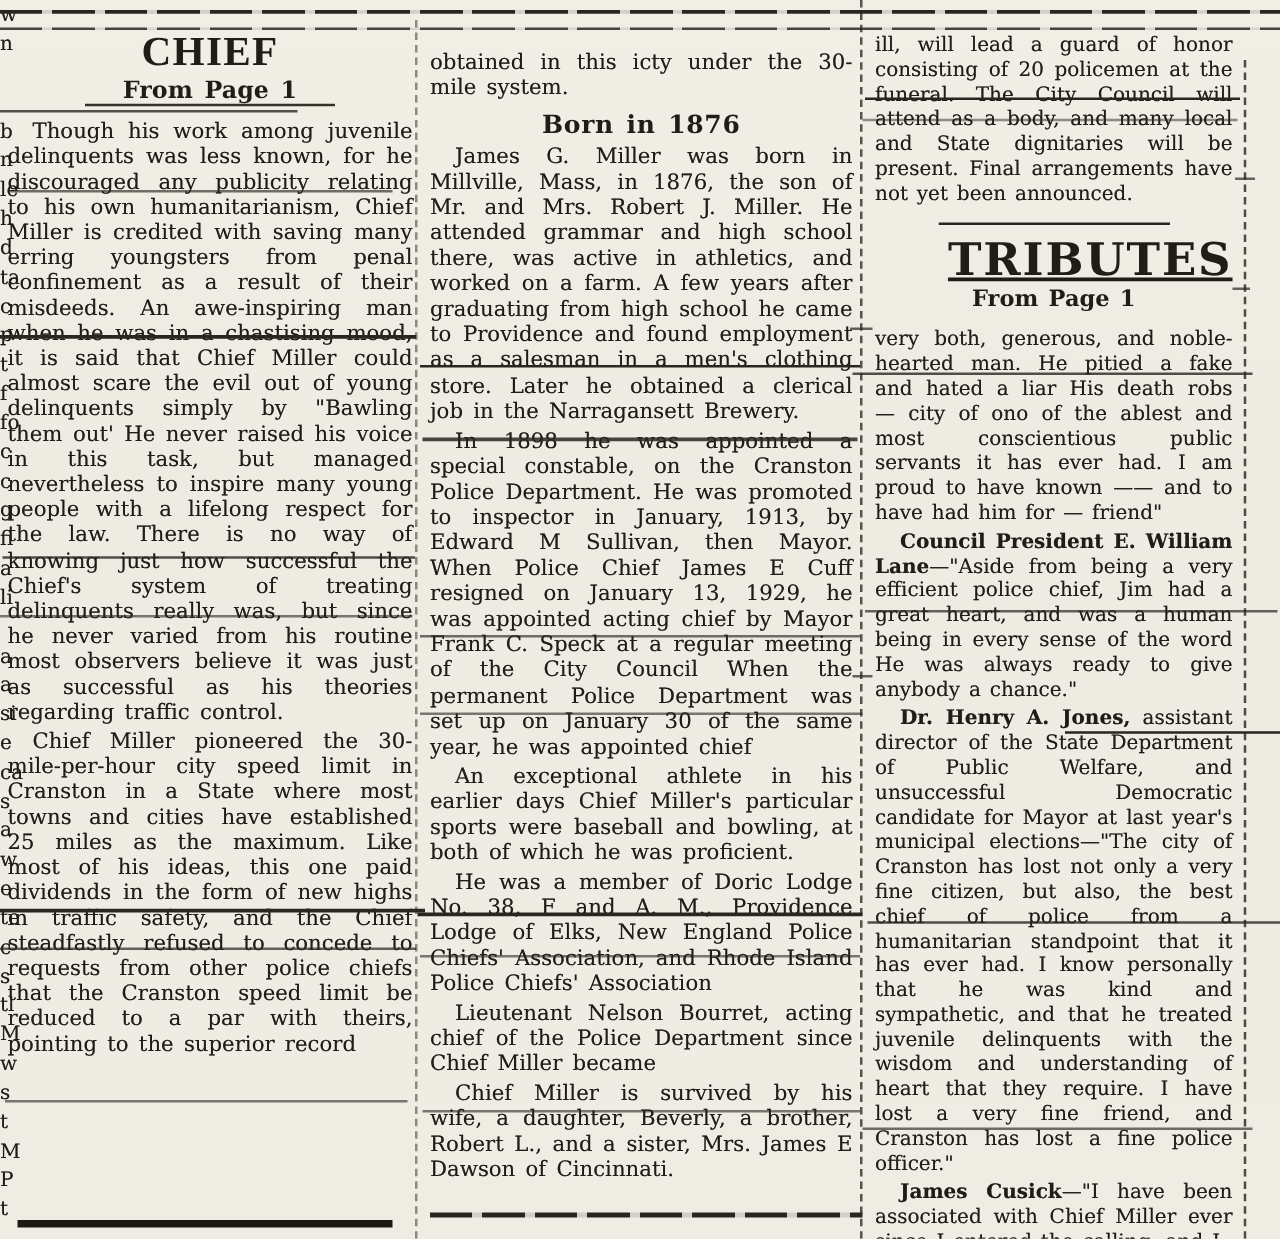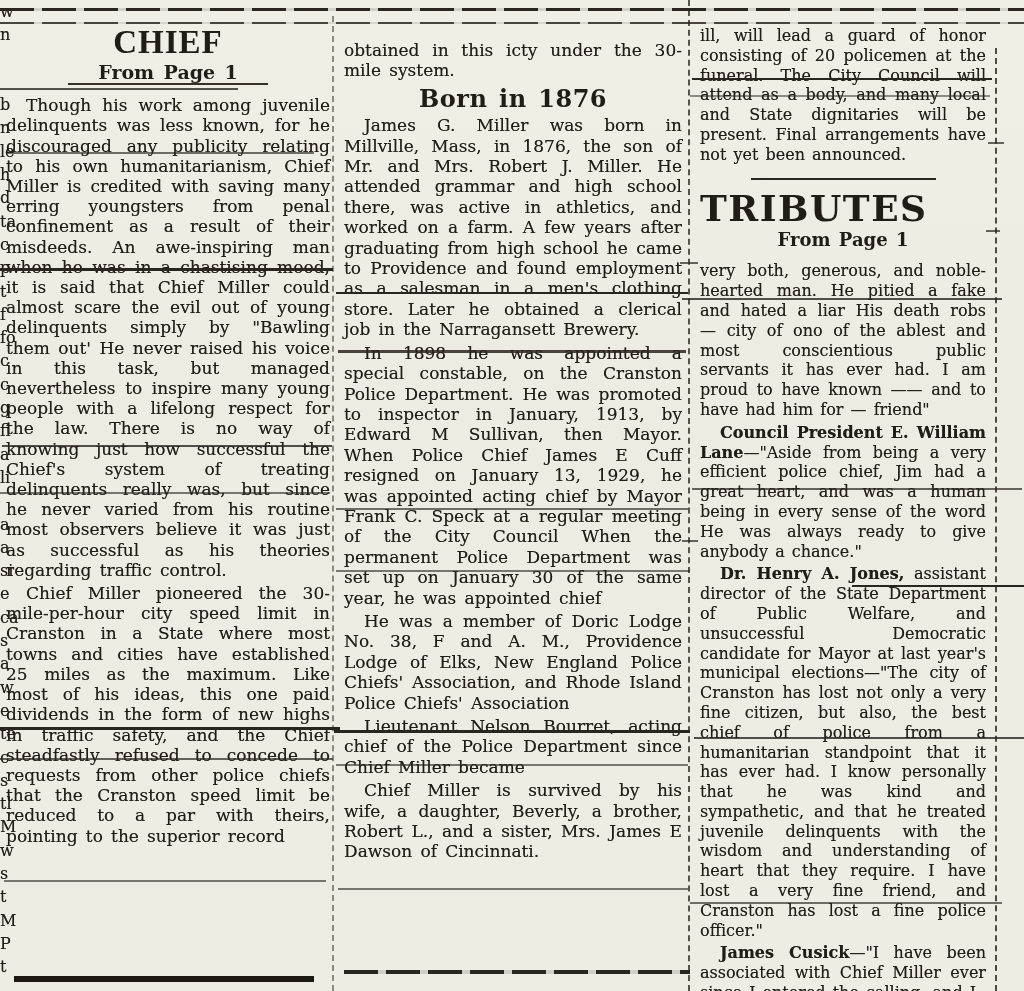--- a/index.html
+++ b/index.html
@@ -27,32 +27,32 @@
     margin:0 0 2px 0;letter-spacing:1px;line-height:36px;font-family:Liberation Serif, serif;
   }
   .frompage{
     font-size:19px;font-weight:bold;text-align:center;
     margin:2px auto 10px auto;width:62%;
     border-bottom:2px solid #363028;padding-bottom:1px;
   }
   
   .col2{left:344px;top:40px;width:338px;font-size:17px;line-height:20.4px;word-spacing:2.8px;}
   .subhead-born{
-    font-size:24px;font-weight:bold;text-align:center;
+    font-size:20px;font-weight:bold;text-align:center;
     margin:8px 0 6px 0;letter-spacing:0.5px;
   }
   
   .col3{left:700px;top:26px;width:286px;font-size:16px;line-height:19.8px;word-spacing:2px;}
   .rule-divider{
     width:185px;height:0;border-top:2px solid #2b2620;
     margin:13px auto 8px auto;
   }
   .headline-tributes{
-    font-size:36px;font-weight:bold;text-align:left;
-    margin:2px 0 2px 0;letter-spacing:1.5px;line-height:40px;
+    font-size:36px;font-weight:bold;text-align:right;
+    margin:2px 0 2px 0;letter-spacing:1.5px;line-height:40px;text-decoration:underline;
   }
   .frompage3{
     font-size:18px;font-weight:bold;text-align:center;
     margin:0 0 12px 0;
   }
   .col3 p b{font-weight:bold;}
   
   .col4{
     left:1002px;top:28px;width:22px;
     font-size:16px;line-height:23.3px;
@@ -86,20 +86,21 @@
     <div class="frompage">From Page 1</div>
     <p>Though his work among juvenile delinquents was less known, for he discouraged any publicity relating to his own humanitarianism, Chief Miller is credited with saving many erring youngsters from penal confinement as a result of their misdeeds. An awe-inspiring man when he was in a chastising mood, it is said that Chief Miller could almost scare the evil out of young delinquents simply by "Bawling them out' He never raised his voice in this task, but managed nevertheless to inspire many young people with a lifelong respect for the law. There is no way of knowing just how successful the Chief's system of treating delinquents really was, but since he never varied from his routine most observers believe it was just as successful as his theories regarding traffic control.</p>
     <p>Chief Miller pioneered the 30-mile-per-hour city speed limit in Cranston in a State where most towns and cities have established 25 miles as the maximum. Like most of his ideas, this one paid dividends in the form of new highs in traffic safety, and the Chief steadfastly refused to concede to requests from other police chiefs that the Cranston speed limit be reduced to a par with theirs, pointing to the superior record</p>
   </div>
 
   <div class="col col2">
     <p class="cont">obtained in this icty under the 30-mile system.</p>
     <div class="subhead-born">Born in 1876</div>
     <p>James G. Miller was born in Millville, Mass, in 1876, the son of Mr. and Mrs. Robert J. Miller. He attended grammar and high school there, was active in athletics, and worked on a farm. A few years after graduating from high school he came to Providence and found employment as a salesman in a men's clothing store. Later he obtained a clerical job in the Narragansett Brewery.</p>
     <p>In 1898 he was appointed a special constable, on the Cranston Police Department. He was promoted to inspector in January, 1913, by Edward M Sullivan, then Mayor. When Police Chief James E Cuff resigned on January 13, 1929, he was appointed acting chief by Mayor Frank C. Speck at a regular meeting of the City Council When the permanent Police Department was set up on January 30 of the same year, he was appointed chief</p>
+    <p>An exceptional athlete in his earlier days Chief Miller's particular sports were baseball and bowling, at both of which he was proficient.</p>
     <p>He was a member of Doric Lodge No. 38, F and A. M., Providence Lodge of Elks, New England Police Chiefs' Association, and Rhode Island Police Chiefs' Association</p>
     <p>Lieutenant Nelson Bourret, acting chief of the Police Department since Chief Miller became</p>
     <p>Chief Miller is survived by his wife, a daughter, Beverly, a brother, Robert L., and a sister, Mrs. James E Dawson of Cincinnati.</p>
   </div>
 
   <div class="col col3">
     <p class="cont">ill, will lead a guard of honor consisting of 20 policemen at the funeral. The City Council will attend as a body, and many local and State dignitaries will be present. Final arrangements have not yet been announced.</p>
     <div class="rule-divider"></div>
     <div class="headline-tributes">TRIBUTES</div>
     <div class="frompage3">From Page 1</div>

